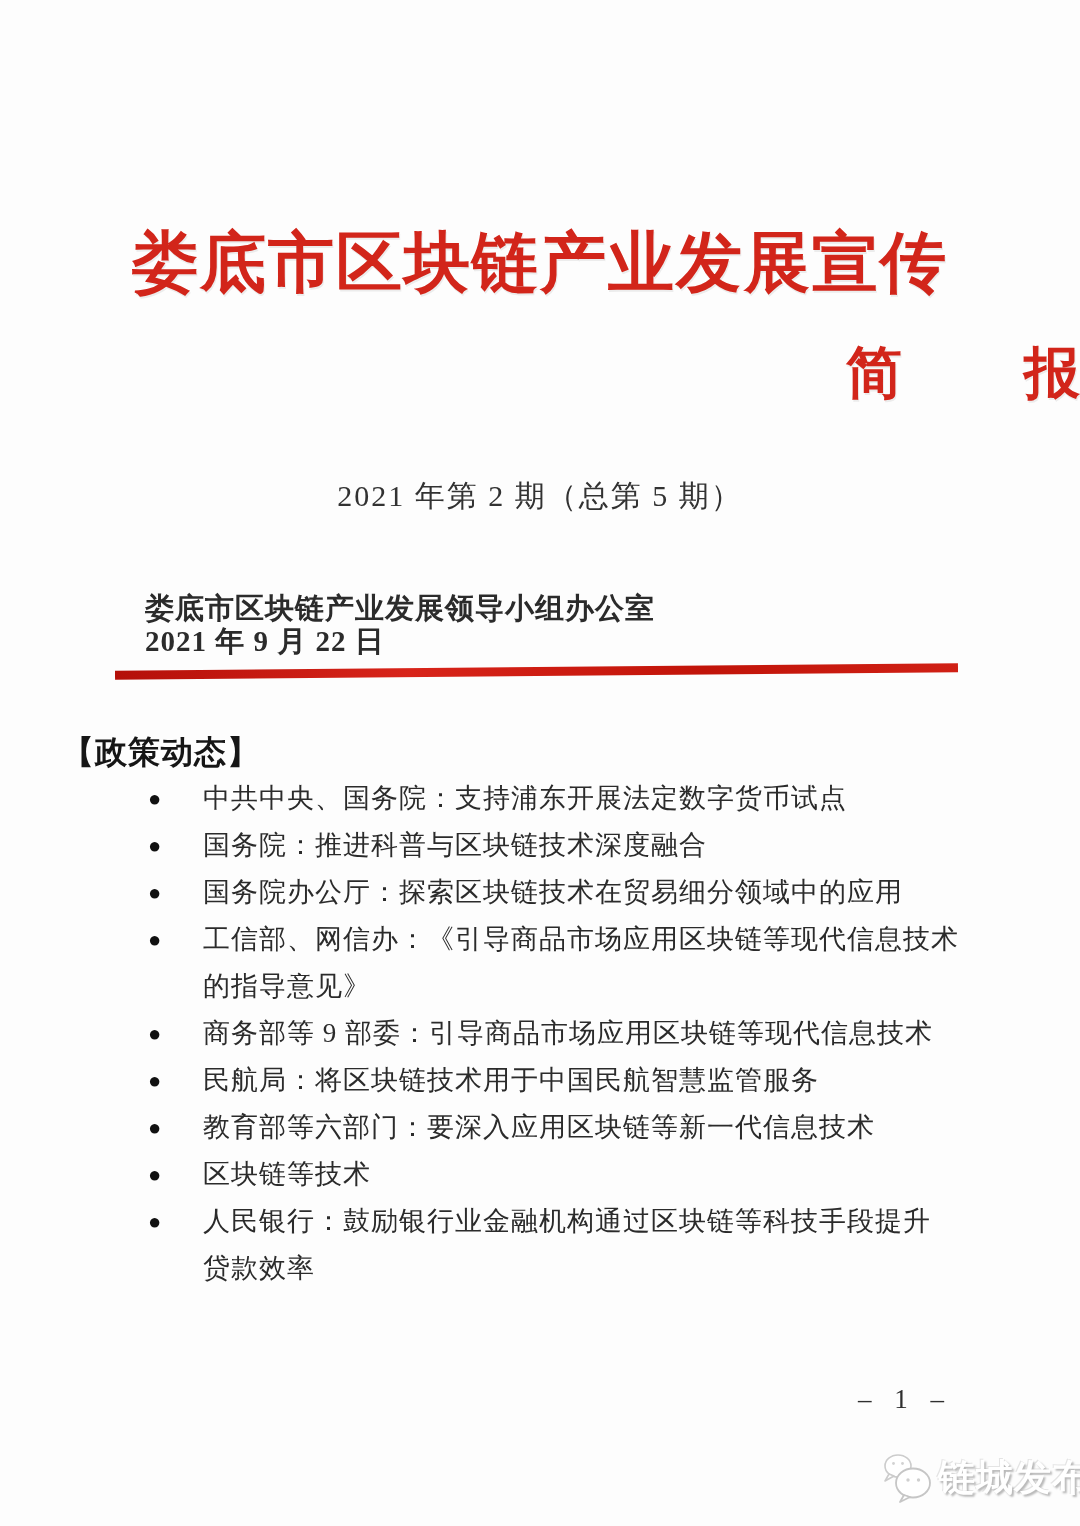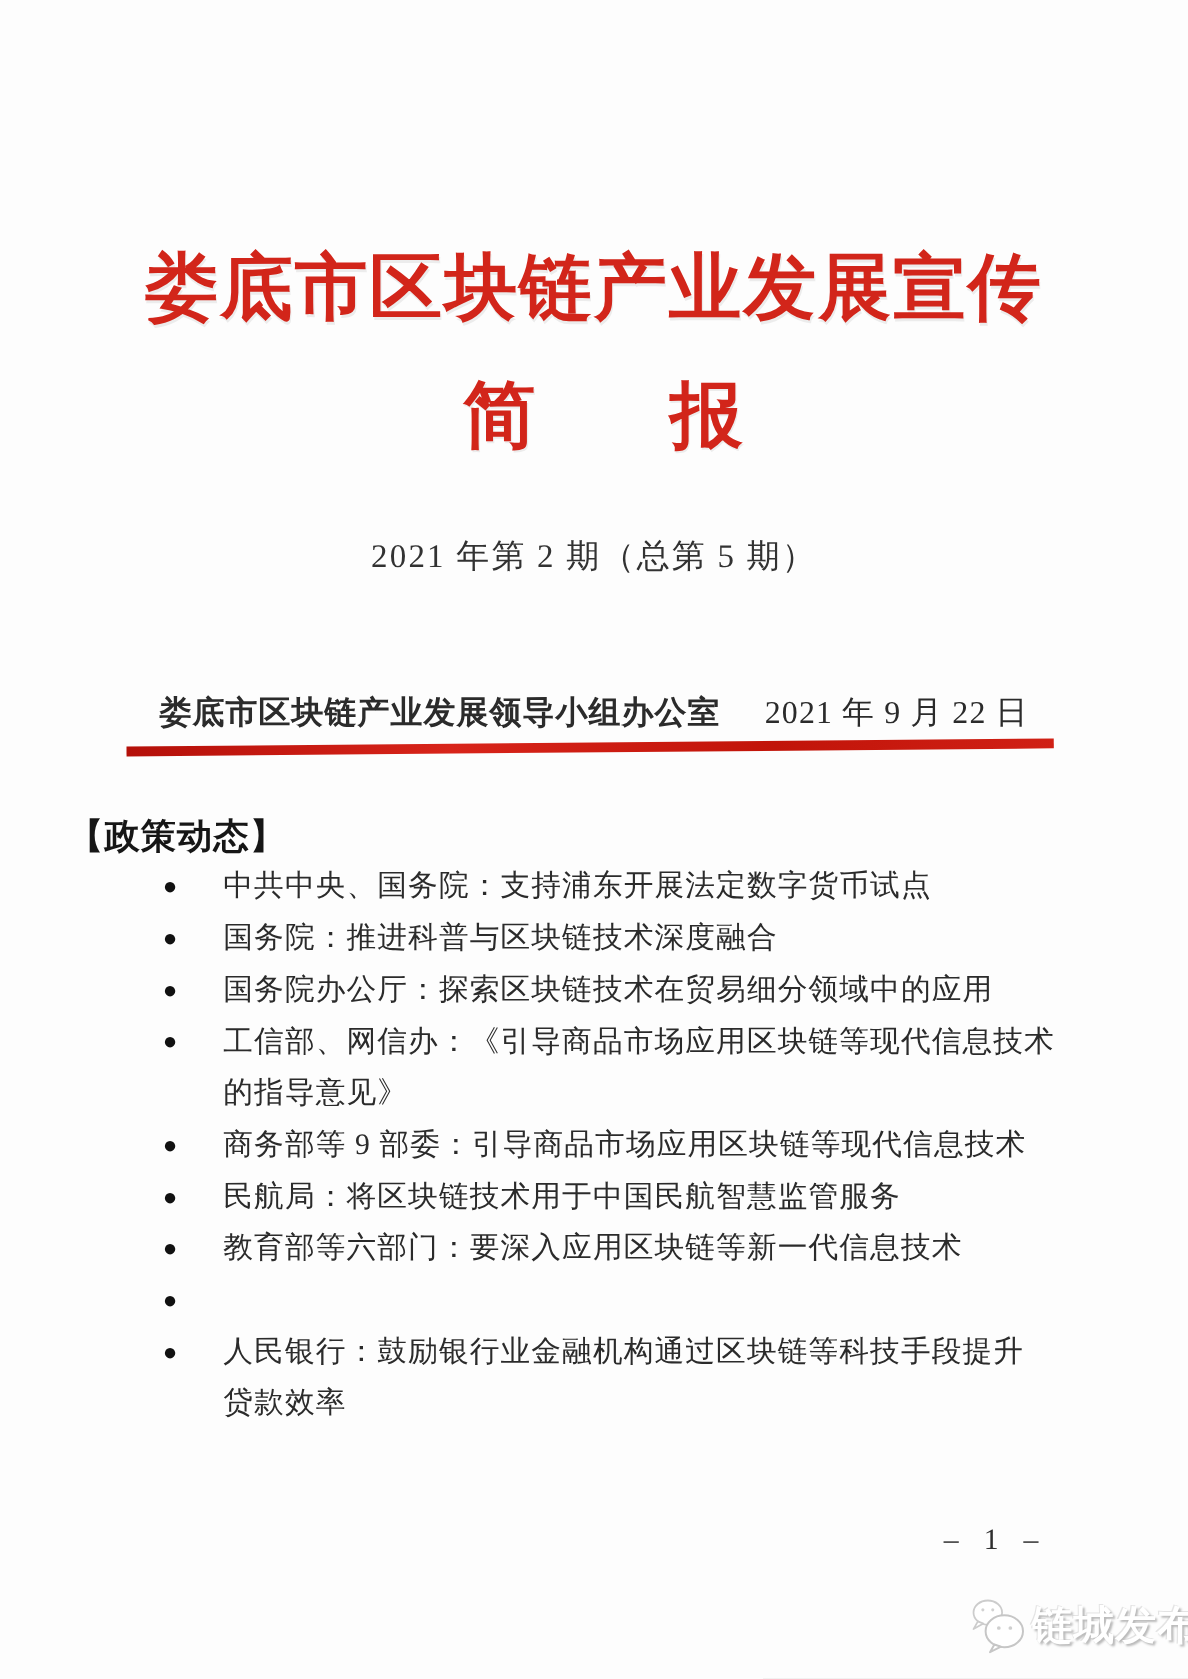--- a/index.html
+++ b/index.html
@@ -25,22 +25,22 @@
     font-size:66px;
     line-height:1.06;
     font-weight:700;
     letter-spacing:2px;
     color:var(--red);
     text-shadow:1px 2px 0 rgba(160,160,160,.18);
     white-space:nowrap;
   }
   .title-line2{
     margin:46px 0 0;
-    text-align:center;
-    font-size:66px;
+    text-align:right;
+    font-size:56px;
     line-height:1.05;
     font-weight:700;
     color:var(--red);
     text-shadow:1px 2px 0 rgba(160,160,160,.18);
     padding-left:16px;
   }
   .title-line2 .gap{display:inline-block;width:122px;}
   .issue-line{
     margin:76px 0 17px;
     text-align:center;
@@ -49,29 +49,29 @@
     letter-spacing:2px;
     color:#323232;
   }
   .masthead-row{
     margin:80px 145px 0 145px;
     display:flex;
     justify-content:space-between;
     align-items:baseline;
     font-size:29px;
     line-height:1.15;
+    flex-direction:column;
   }
   .masthead-row .issuer{
     font-weight:600;
     letter-spacing:1px;
   }
   .masthead-row .issue-date{
-    font-weight:400;
-    letter-spacing:1px;
-    margin-top:30px;
+    font-weight:700;
+    letter-spacing:1px;
   }
   .red-rule{
     margin:9px 0 0 115px;
     width:843px;height:9px;
     background:linear-gradient(90deg,#b41009,#d8241a 35%,#c11409 70%,#d02015);
     transform:rotate(-0.5deg);
   }
   
   .section-header{
     margin:60px 0 0 62px;
@@ -197,20 +197,21 @@
     <li>
       <span class="bullet">●</span>
       <span class="li-text">
         <span class="ln">教育部等六部门：要深入应用区块链等新一代信息技术</span>
 
       </span>
     </li>
     <li>
       <span class="bullet">●</span>
       <span class="li-text">
+        <span class="ln">区块链等技术</span>
       </span>
     </li>
     <li>
       <span class="bullet">●</span>
       <span class="li-text">
         <span class="ln">人民银行：鼓励银行业金融机构通过区块链等科技手段提升</span>
         <span class="ln">贷款效率</span>
       </span>
     </li>
   </ul>

